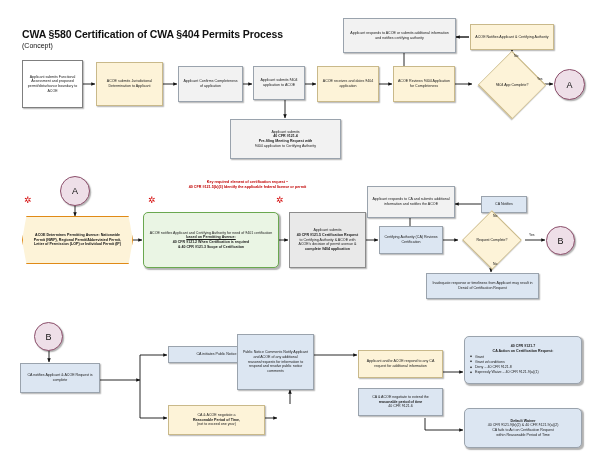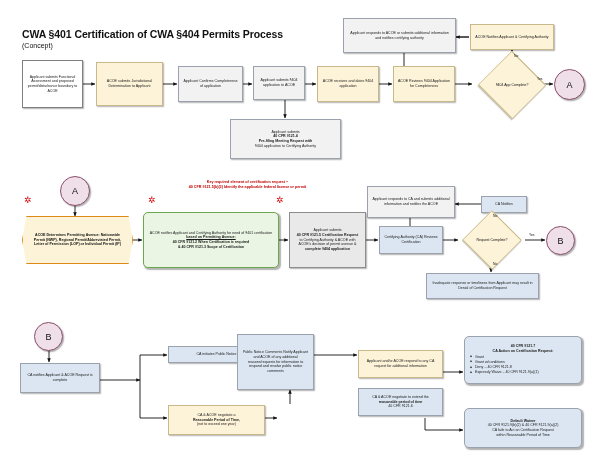--- a/index.html
+++ b/index.html
@@ -75,21 +75,21 @@
 
   .b { font-weight:bold; }
   .u { text-decoration:underline; }
   .cen { text-align:center; }
 </style>
 </head>
 <body>
 
 <div id="canvas">
 
-  <div class="title">CWA §401 Certification of CWA §404 Permits Process</div>
+  <div class="title">CWA §580 Certification of CWA §404 Permits Process</div>
   <div class="subtitle">(Concept)</div>
 
   <svg class="wires">
     <defs>
       <marker id="ah" markerWidth="5" markerHeight="5" refX="4.2" refY="2" orient="auto">
         <path d="M0,0 L4.4,2 L0,4 z" fill="#111"></path>
       </marker>
     </defs>
     <g stroke="#111" stroke-width="0.9" fill="none" marker-end="url(#ah)">
 

